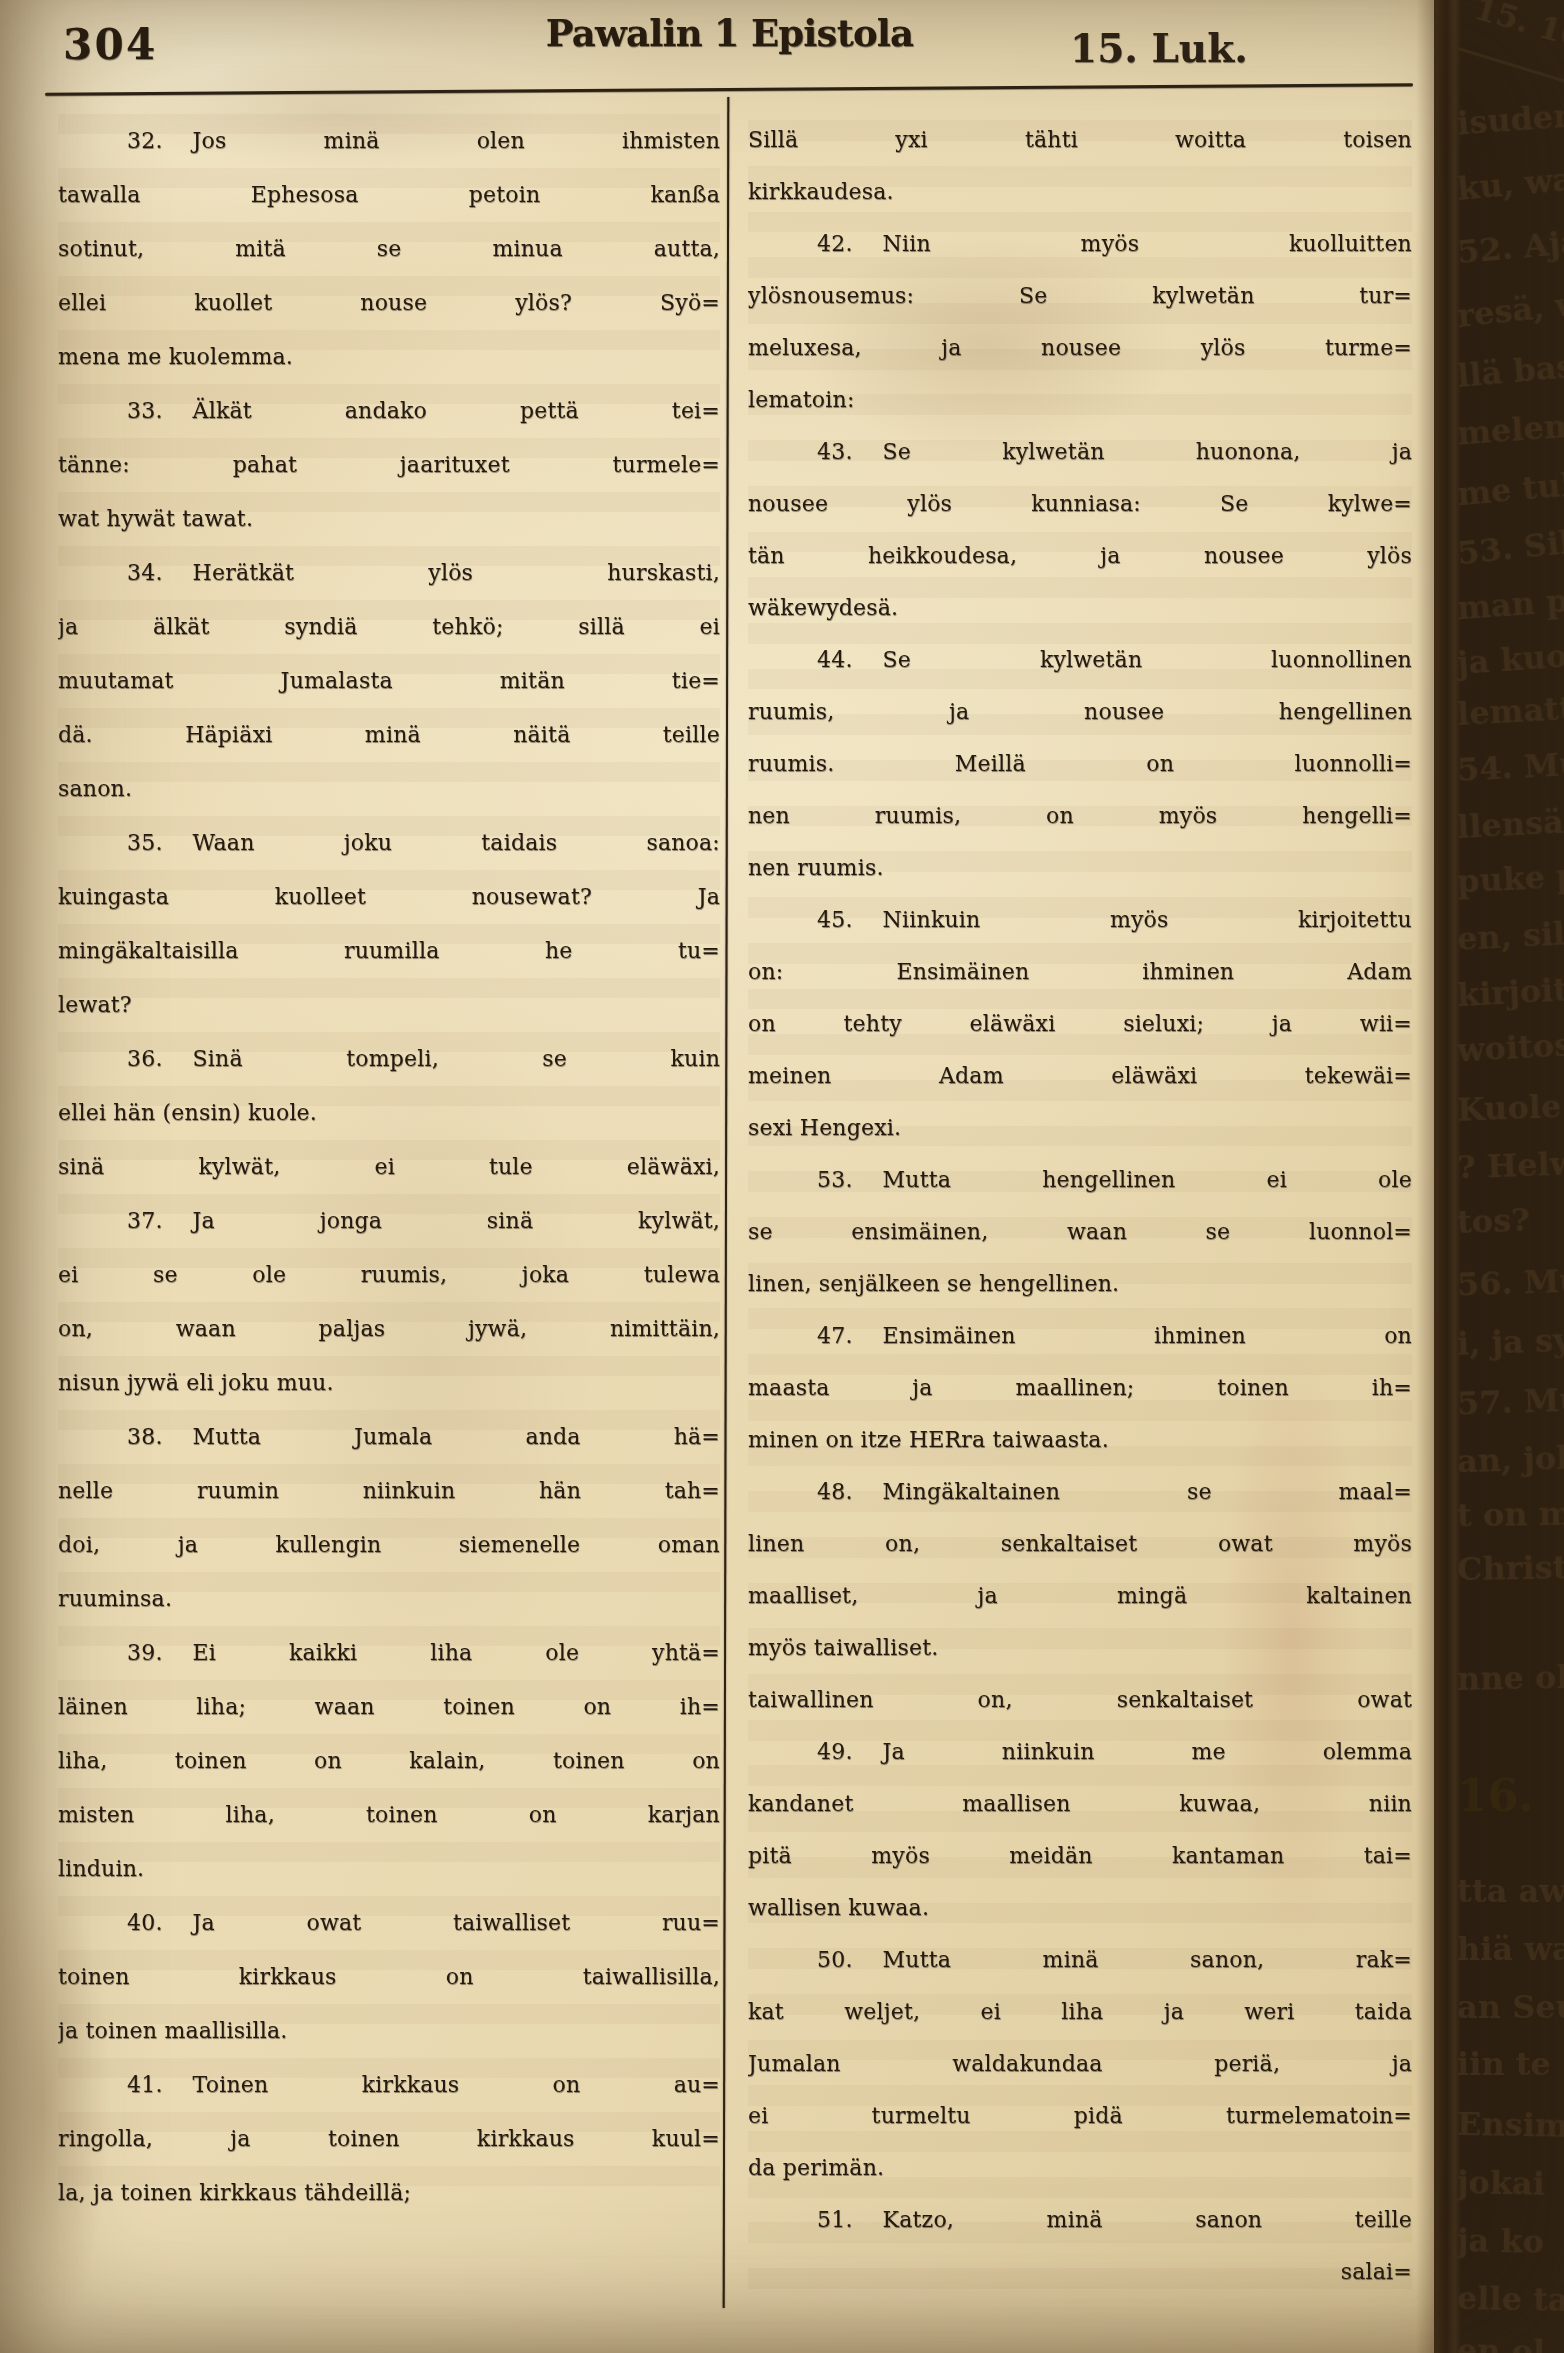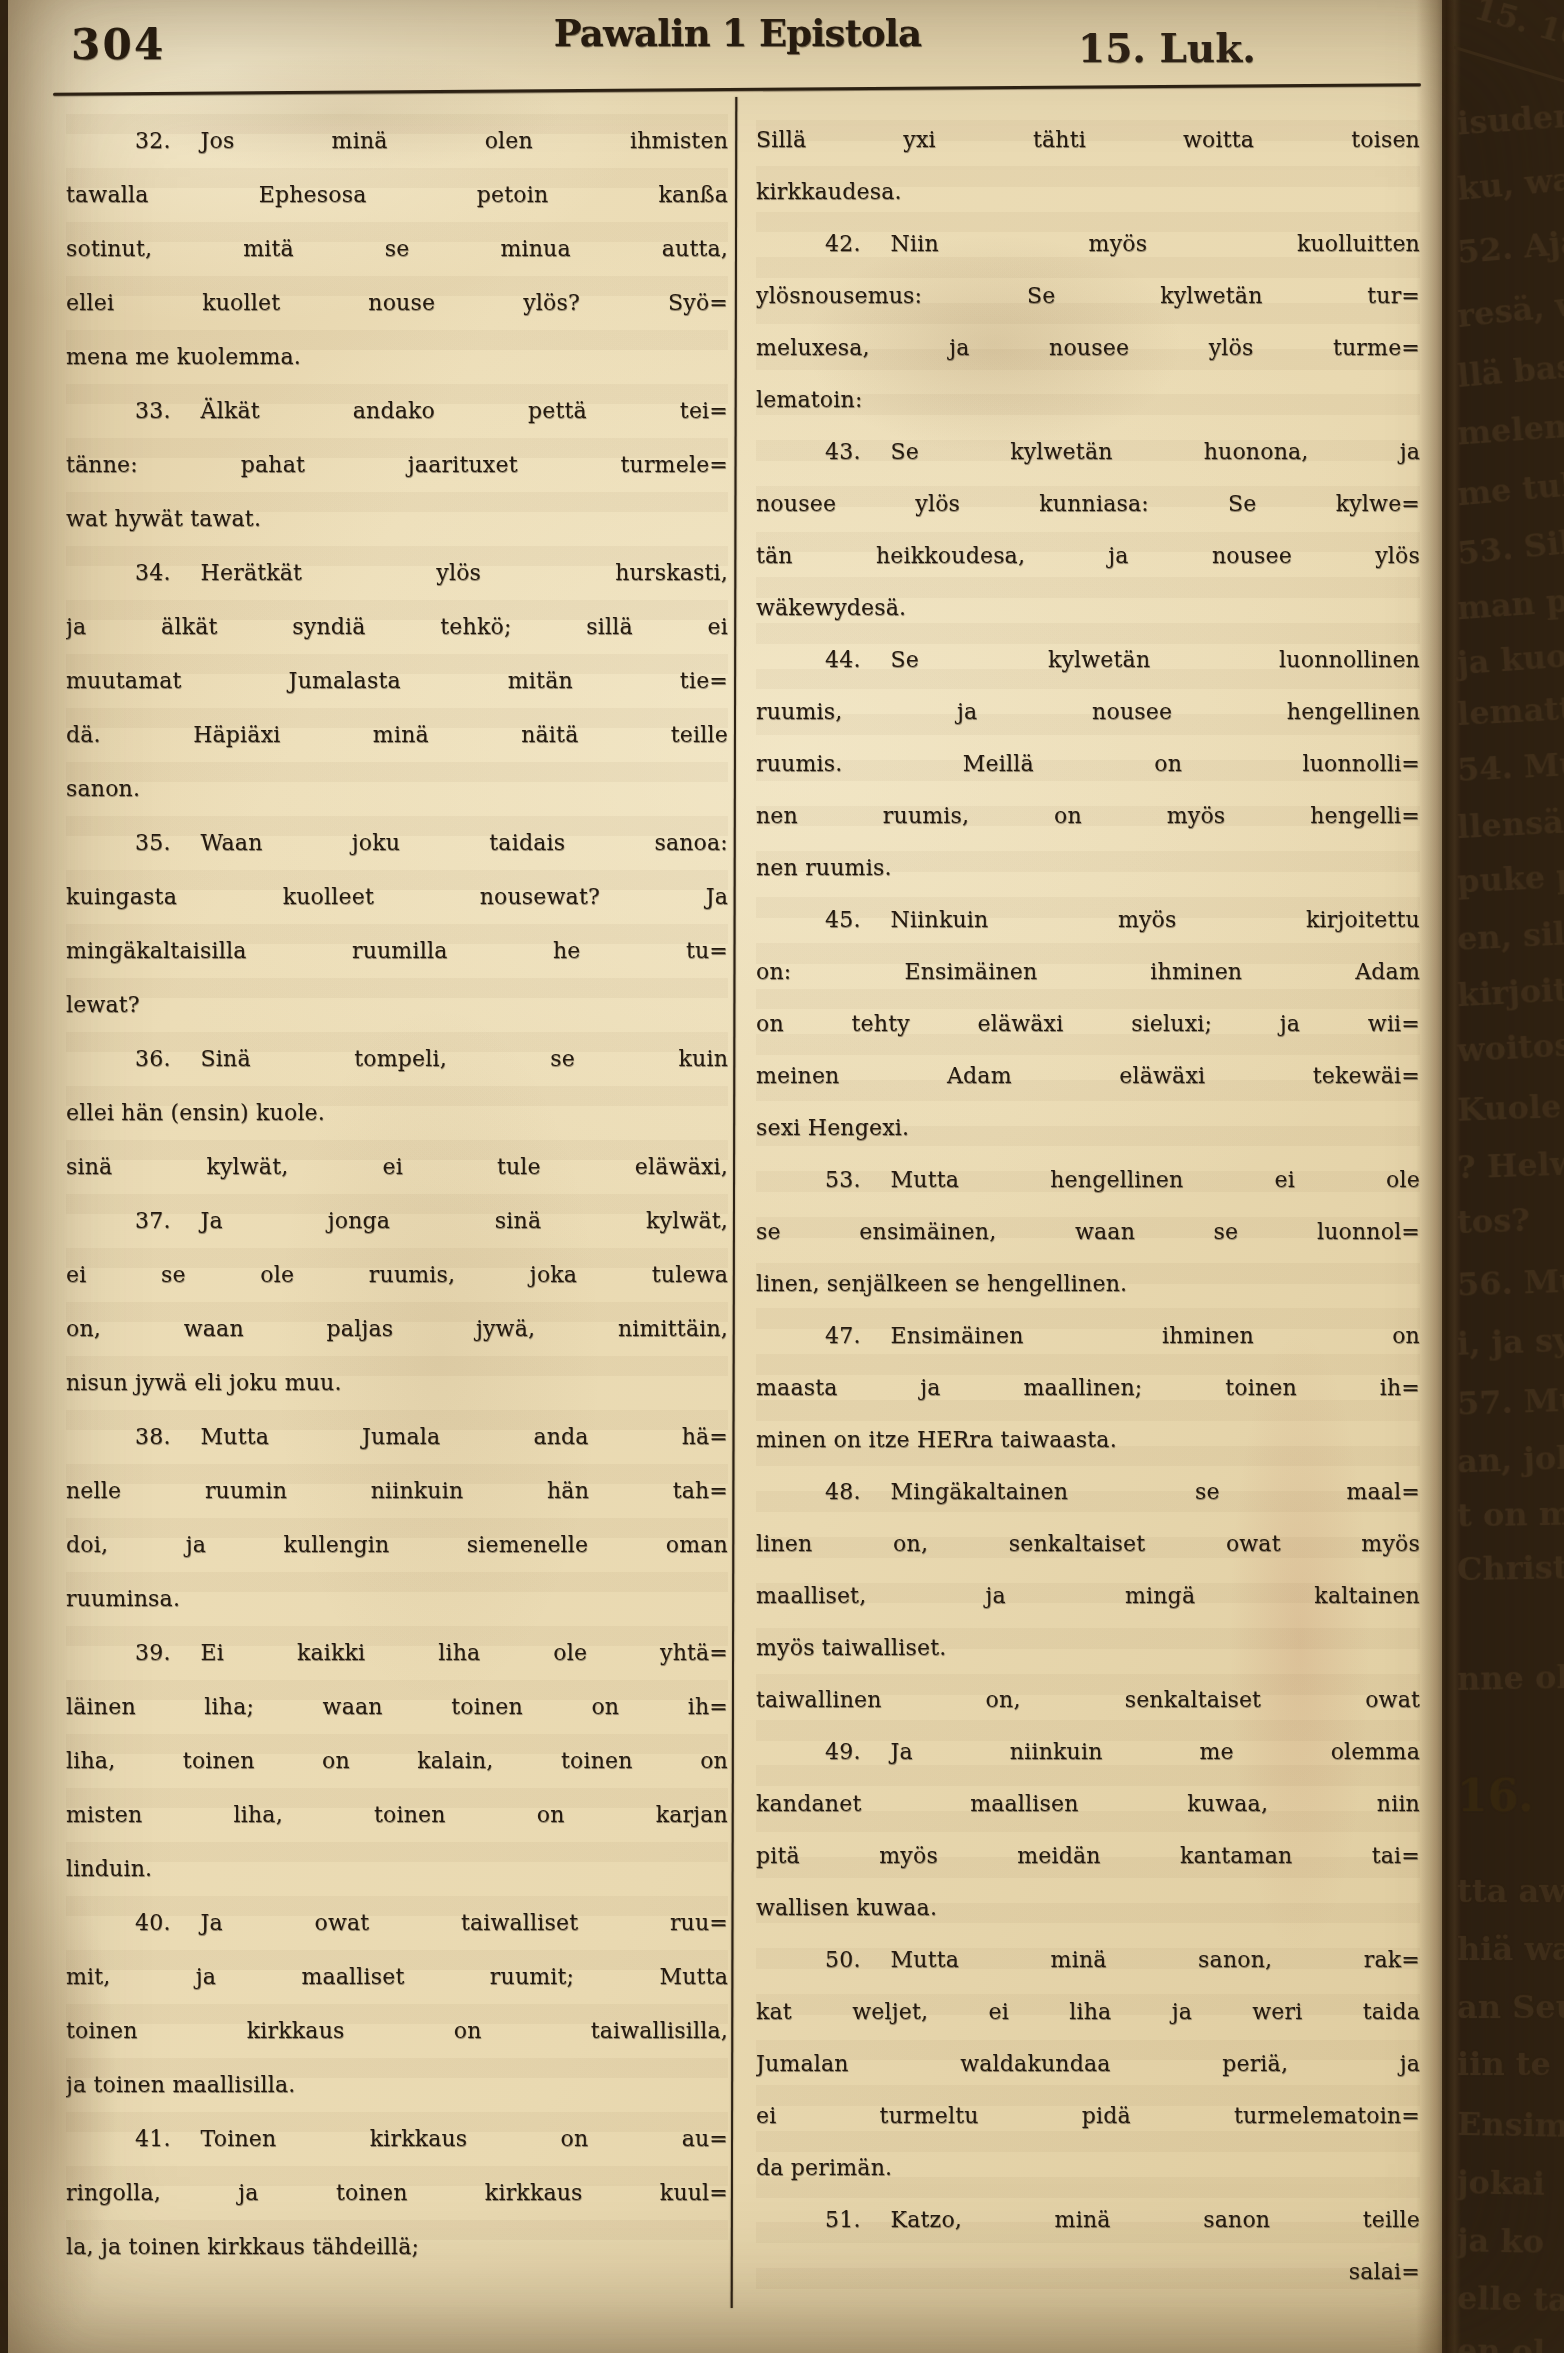--- a/index.html
+++ b/index.html
@@ -4,21 +4,21 @@
 <style>
   html,body{margin:0;padding:0;}
   body{
     width:1565px;height:2354px;position:relative;overflow:hidden;
     background:#2c1f11;
     font-family:"DejaVu Serif","Liberation Serif",serif;
   }
   .photo{position:absolute;inset:0;}
   
   .main-page{
-    position:absolute;left:8px;top:0;width:1434px;height:2354px;
+    position:absolute;left:0;top:0;width:1434px;height:2354px;
     background:
       radial-gradient(704px 407px at 15% 3%, #f6ecce 0%, rgba(246,236,206,0) 62%),
       radial-gradient(1017px 782px at 55% 32%, rgba(250,243,219,.45), rgba(250,243,219,0) 70%),
       linear-gradient(115deg,#e0cda4 0%, #ecddb7 25%, #e9d9b1 60%, #decb9e 100%);
     box-shadow:inset 43px 0 70px -31px rgba(90,62,30,.45),
                inset 0 -55px 94px -47px rgba(90,62,30,.35);
   }
   .blotch{position:absolute;border-radius:50%;pointer-events:none;}
   .b1{left:798px;top:235px;width:376px;height:219px;background:radial-gradient(closest-side,rgba(128,94,54,.17),rgba(128,94,54,0));}
   .b2{left:117px;top:55px;width:438px;height:117px;background:radial-gradient(closest-side,rgba(128,94,54,.13),rgba(128,94,54,0));}
@@ -113,21 +113,20 @@
         <div class="line first"><span class="vnum">38.</span>Mutta Jumala anda hä=</div>
         <div class="line">nelle ruumin niinkuin hän tah=</div>
         <div class="line">doi, ja kullengin siemenelle oman</div>
         <div class="line vlast">ruuminsa.</div>
         <div class="line first"><span class="vnum">39.</span>Ei kaikki liha ole yhtä=</div>
         <div class="line">läinen liha; waan toinen on ih=</div>
         <div class="line">liha, toinen on kalain, toinen on</div>
         <div class="line">misten liha, toinen on karjan</div>
         <div class="line vlast">linduin.</div>
         <div class="line first"><span class="vnum">40.</span>Ja owat taiwalliset ruu=</div>
-        <div class="line">mit, ja maalliset ruumit; Mutta</div>
         <div class="line">toinen kirkkaus on taiwallisilla,</div>
         <div class="line vlast">ja toinen maallisilla.</div>
         <div class="line first"><span class="vnum">41.</span>Toinen kirkkaus on au=</div>
         <div class="line">ringolla, ja toinen kirkkaus kuul=</div>
         <div class="line vlast">la, ja toinen kirkkaus tähdeillä;</div>
       </div>
     <div class="col col-right" id="col-right">
         <div class="line">Sillä yxi tähti woitta toisen</div>
         <div class="line vlast">kirkkaudesa.</div>
         <div class="line first"><span class="vnum">42.</span>Niin myös kuolluitten</div>

